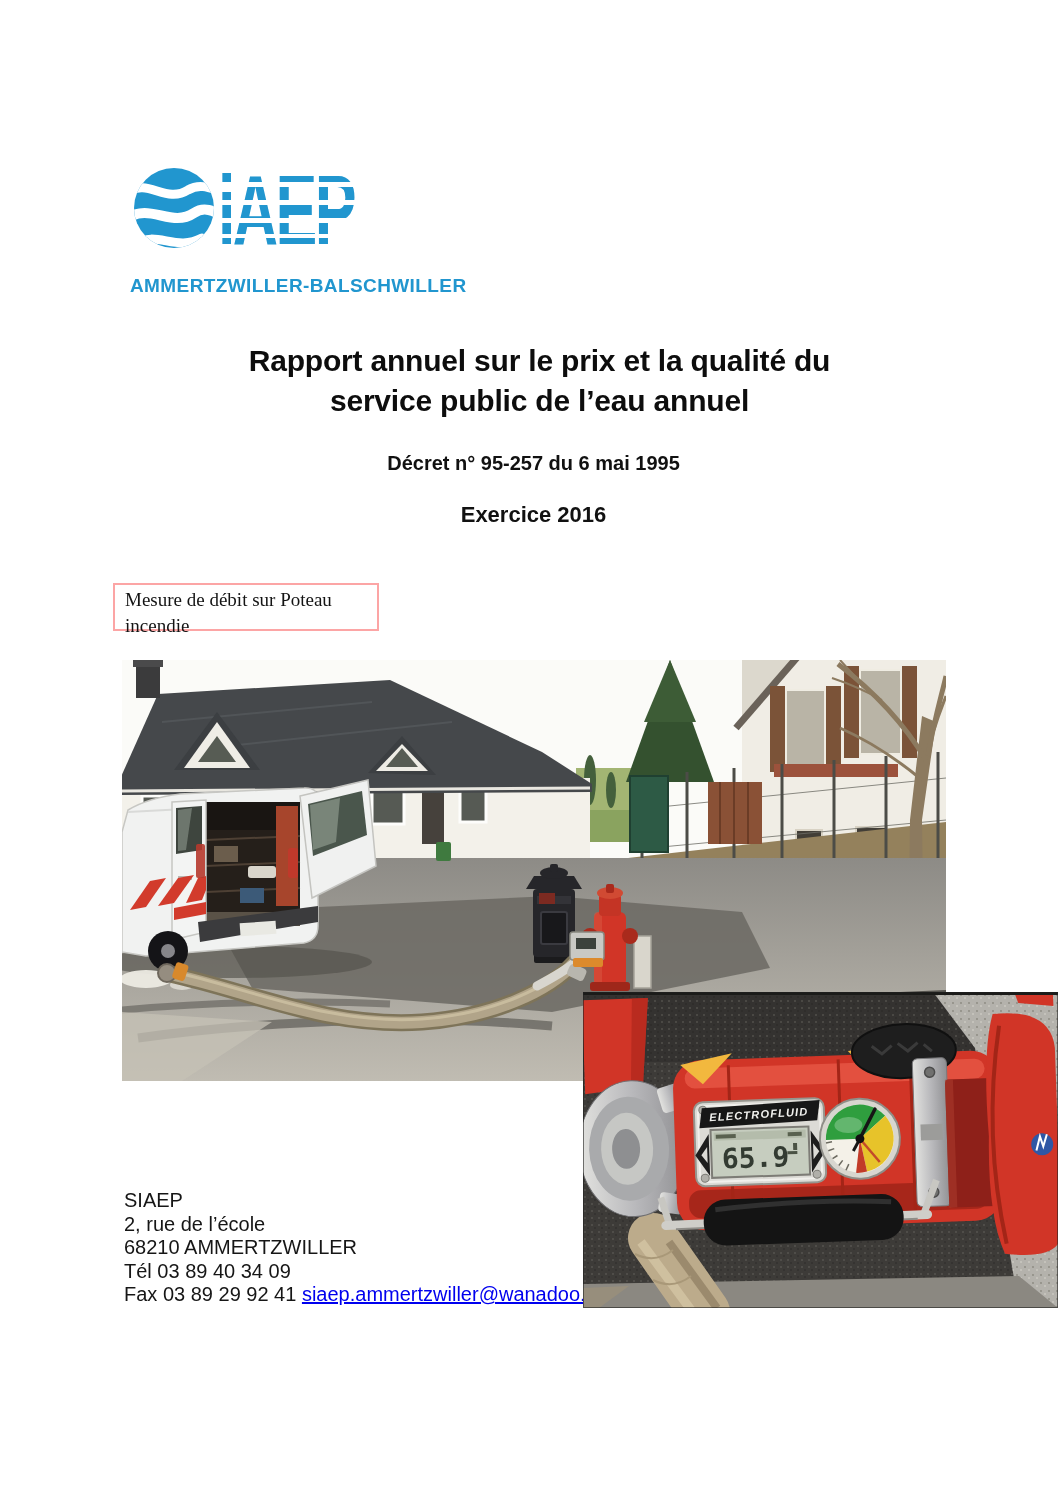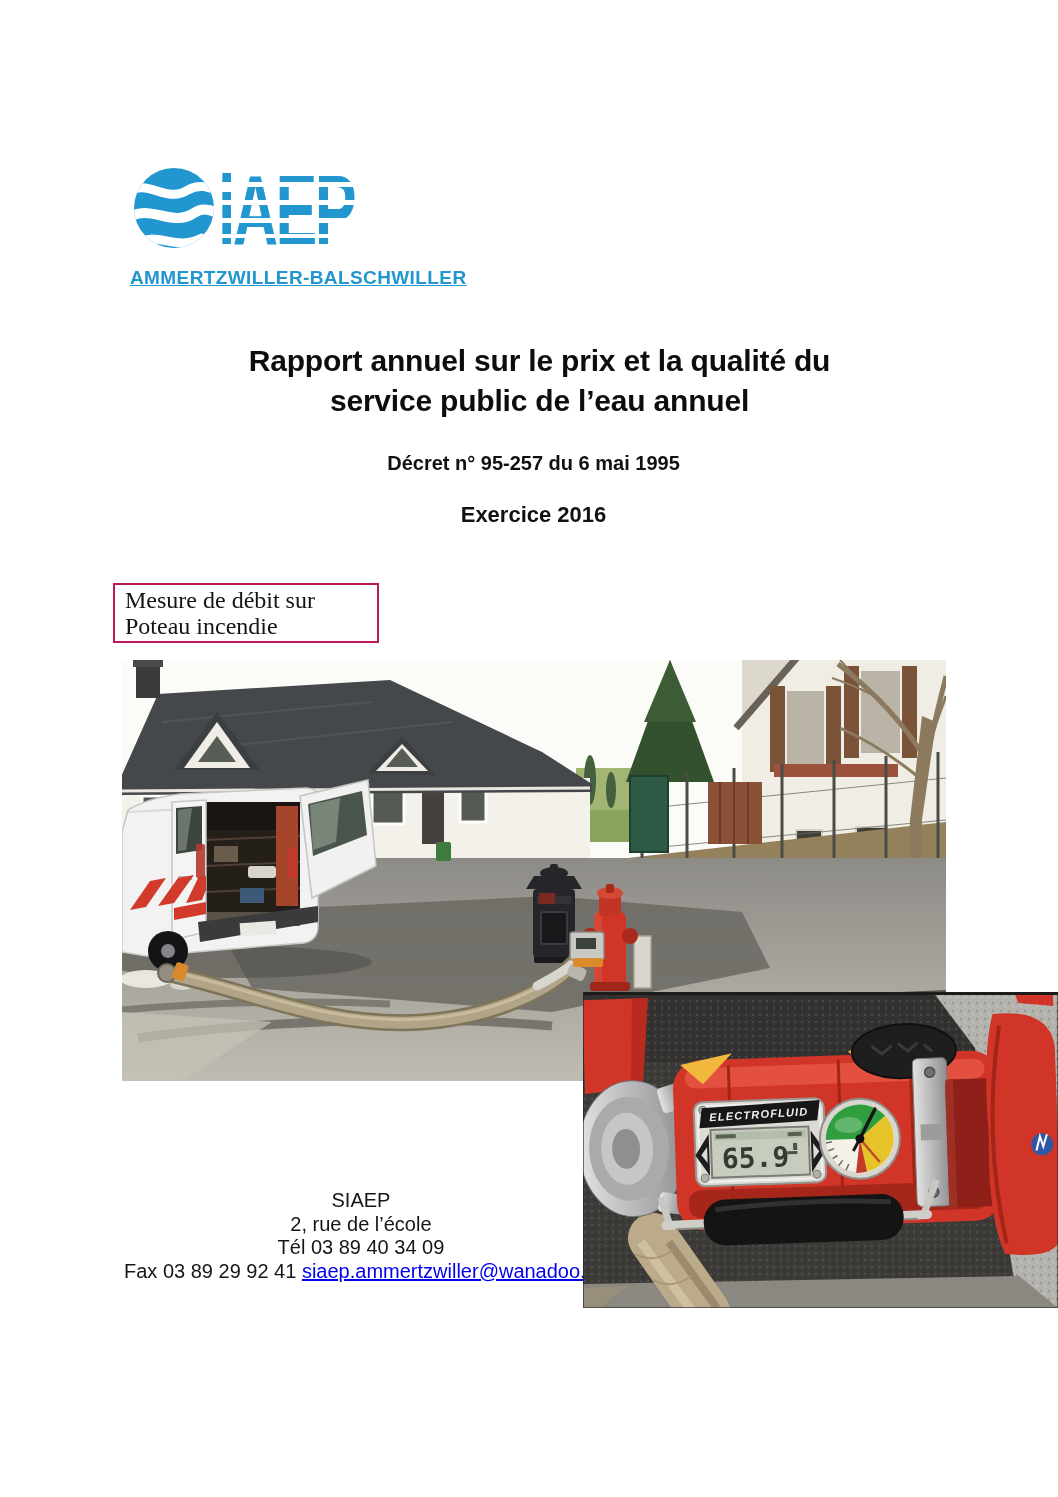--- a/index.html
+++ b/index.html
@@ -3,41 +3,41 @@
 <meta charset="utf-8">
 <style>
   html,body{margin:0;padding:0;background:#ffffff;}
   .page{position:relative;width:1058px;height:1497px;background:#ffffff;overflow:hidden;
         font-family:"Liberation Sans",sans-serif;color:#111;padding-left:9px;}
 
   
   .logo{position:absolute;left:130px;top:158px;width:380px;}
   .logo svg{display:block;}
   .logo-org{color:#2196cf;font-weight:bold;font-size:19px;line-height:23px;letter-spacing:.4px;}
-  .logo-org.first{margin-top:8px;text-decoration:underline;}
+  .logo-org.first{margin-top:16px;}
 
   
   .title{position:absolute;left:12px;right:0;top:341px;text-align:center;
          font-size:30px;font-weight:bold;line-height:40px;color:#0d0d0d;letter-spacing:-.2px;}
   .decree{position:absolute;left:0;right:0;top:452px;text-align:center;font-size:20px;font-weight:bold;}
   .exercise{position:absolute;left:0;right:0;top:502px;text-align:center;font-size:22px;font-weight:bold;}
 
   
-  .caption-box{position:absolute;left:113px;top:583px;width:266px;height:60px;box-sizing:border-box;
-               border:2px solid #be185d;font-family:"Liberation Serif",serif;font-size:24px;
+  .caption-box{position:absolute;left:113px;top:583px;width:266px;height:48px;box-sizing:border-box;
+               border:2px solid #fca5a5;font-family:"Liberation Serif",serif;font-size:19px;
                line-height:26px;padding:2px 6px 0 10px;color:#141414;}
 
   
   .main-photo{position:absolute;left:122px;top:660px;width:824px;height:421px;z-index:1;}
   .main-photo svg{display:block;}
   .inset-photo{position:absolute;left:583px;top:992px;width:475px;height:316px;z-index:3;}
   .inset-photo svg{display:block;}
 
   
-  .contact{position:absolute;left:124px;top:1189px;font-size:20px;line-height:23.5px;z-index:2;color:#161616;text-align:center;}
+  .contact{position:absolute;left:124px;top:1189px;font-size:20px;line-height:23.5px;z-index:2;color:#161616;}
   .contact .email-link{color:#0000ee;text-decoration:underline;cursor:pointer;}
 </style>
 </head>
 <body>
 
 <div class="page">
 
   <div class="logo">
     <svg width="340" height="100" viewBox="0 0 340 100">
       <defs>
@@ -271,20 +271,21 @@
           <rect x="454" y="278" width="20" height="11" fill="#3c423c"></rect>
           <rect x="451" y="298" width="30" height="9" rx="2" fill="#dc8a2c"></rect>
         </g>
       </g>
     </svg>
   </div>
 
   <div class="contact">
     <div>SIAEP</div>
     <div>2, rue de l’école</div>
+    <div>68210 AMMERTZWILLER</div>
     <div>Tél 03 89 40 34 09</div>
     <div><span>Fax 03 89 29 92 41</span> <a class="email-link" href="#">siaep.ammertzwiller@wanadoo.fr</a></div>
   </div>
 
   <div class="inset-photo">
     <svg viewBox="0 0 475 316" width="475" height="316">
       <defs>
         <linearGradient id="sil" x1="0" y1="0" x2="1" y2="0">
           <stop offset="0" stop-color="#e2e2df"></stop>
             <stop offset="0.5" stop-color="#b9b9bc"></stop>

